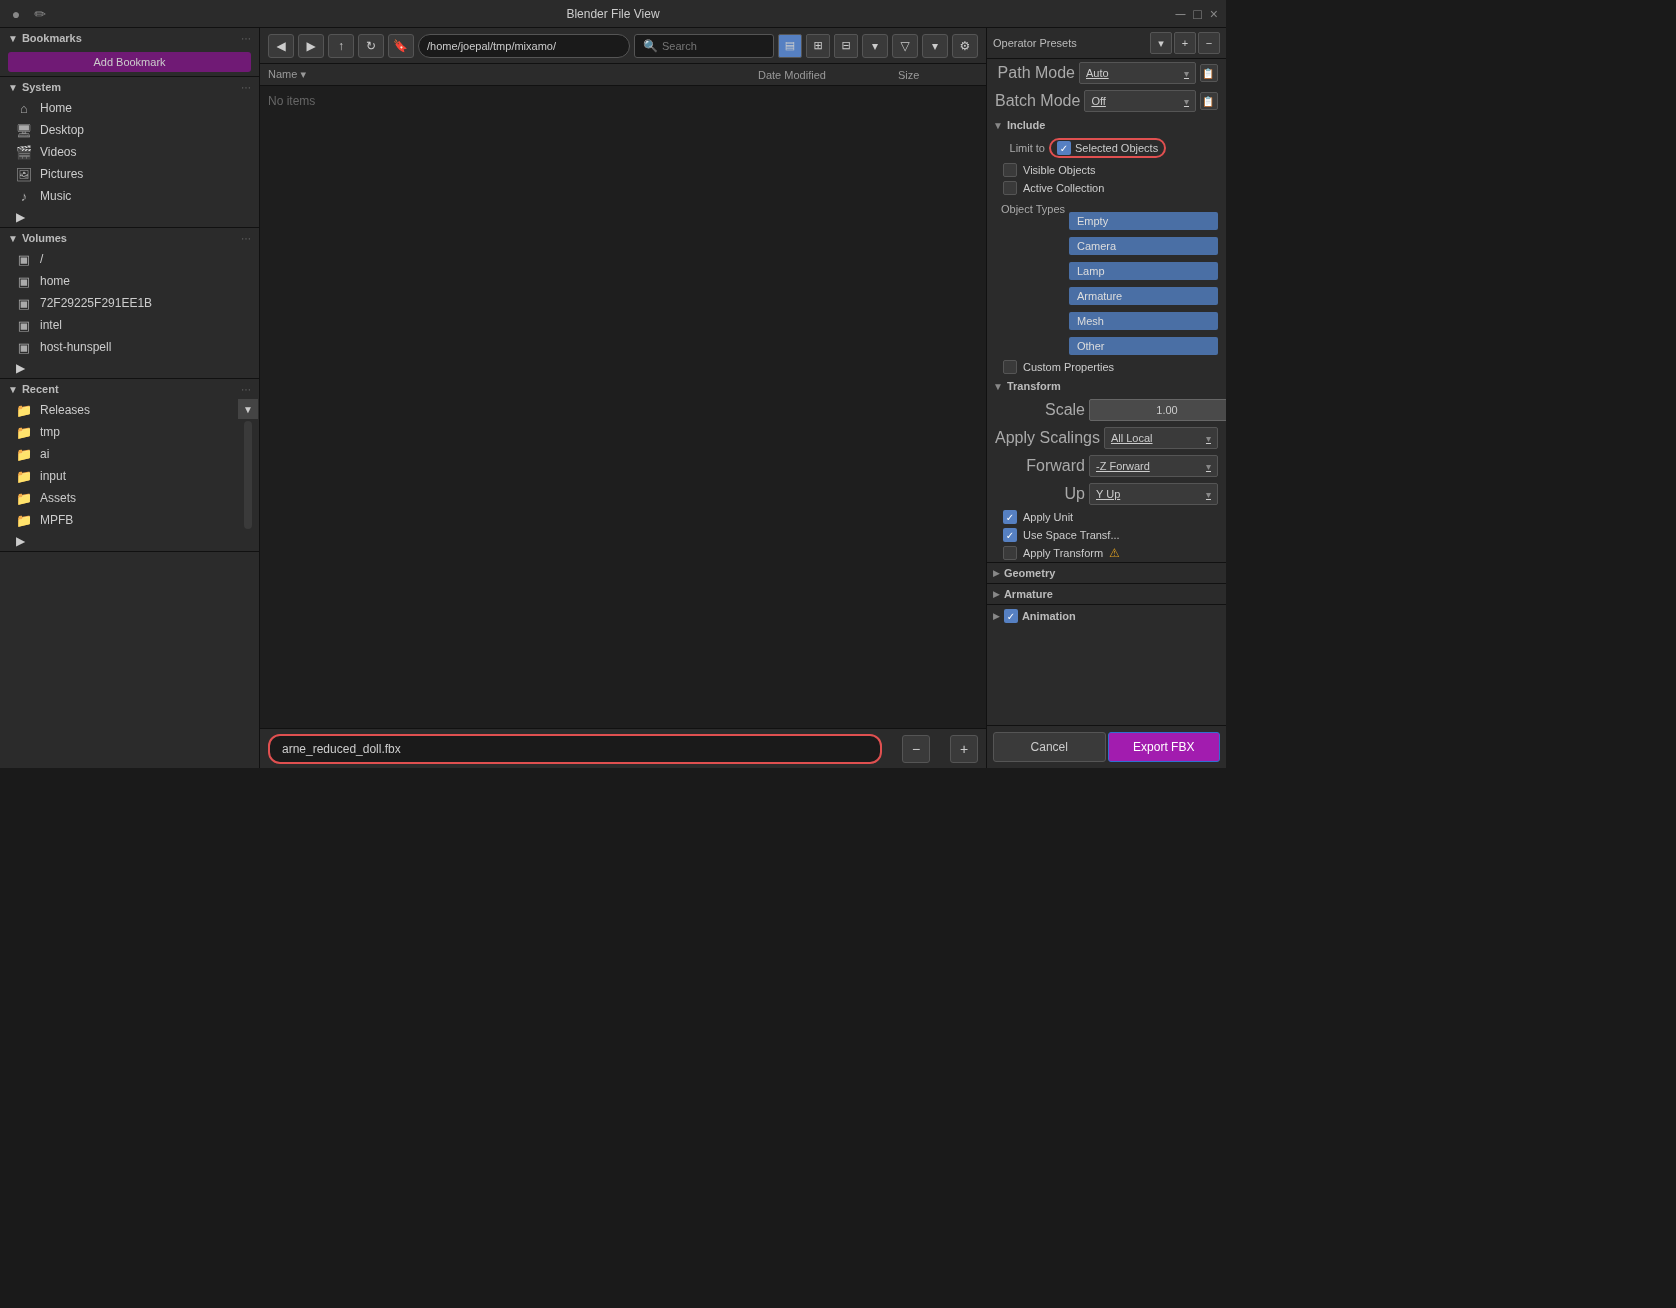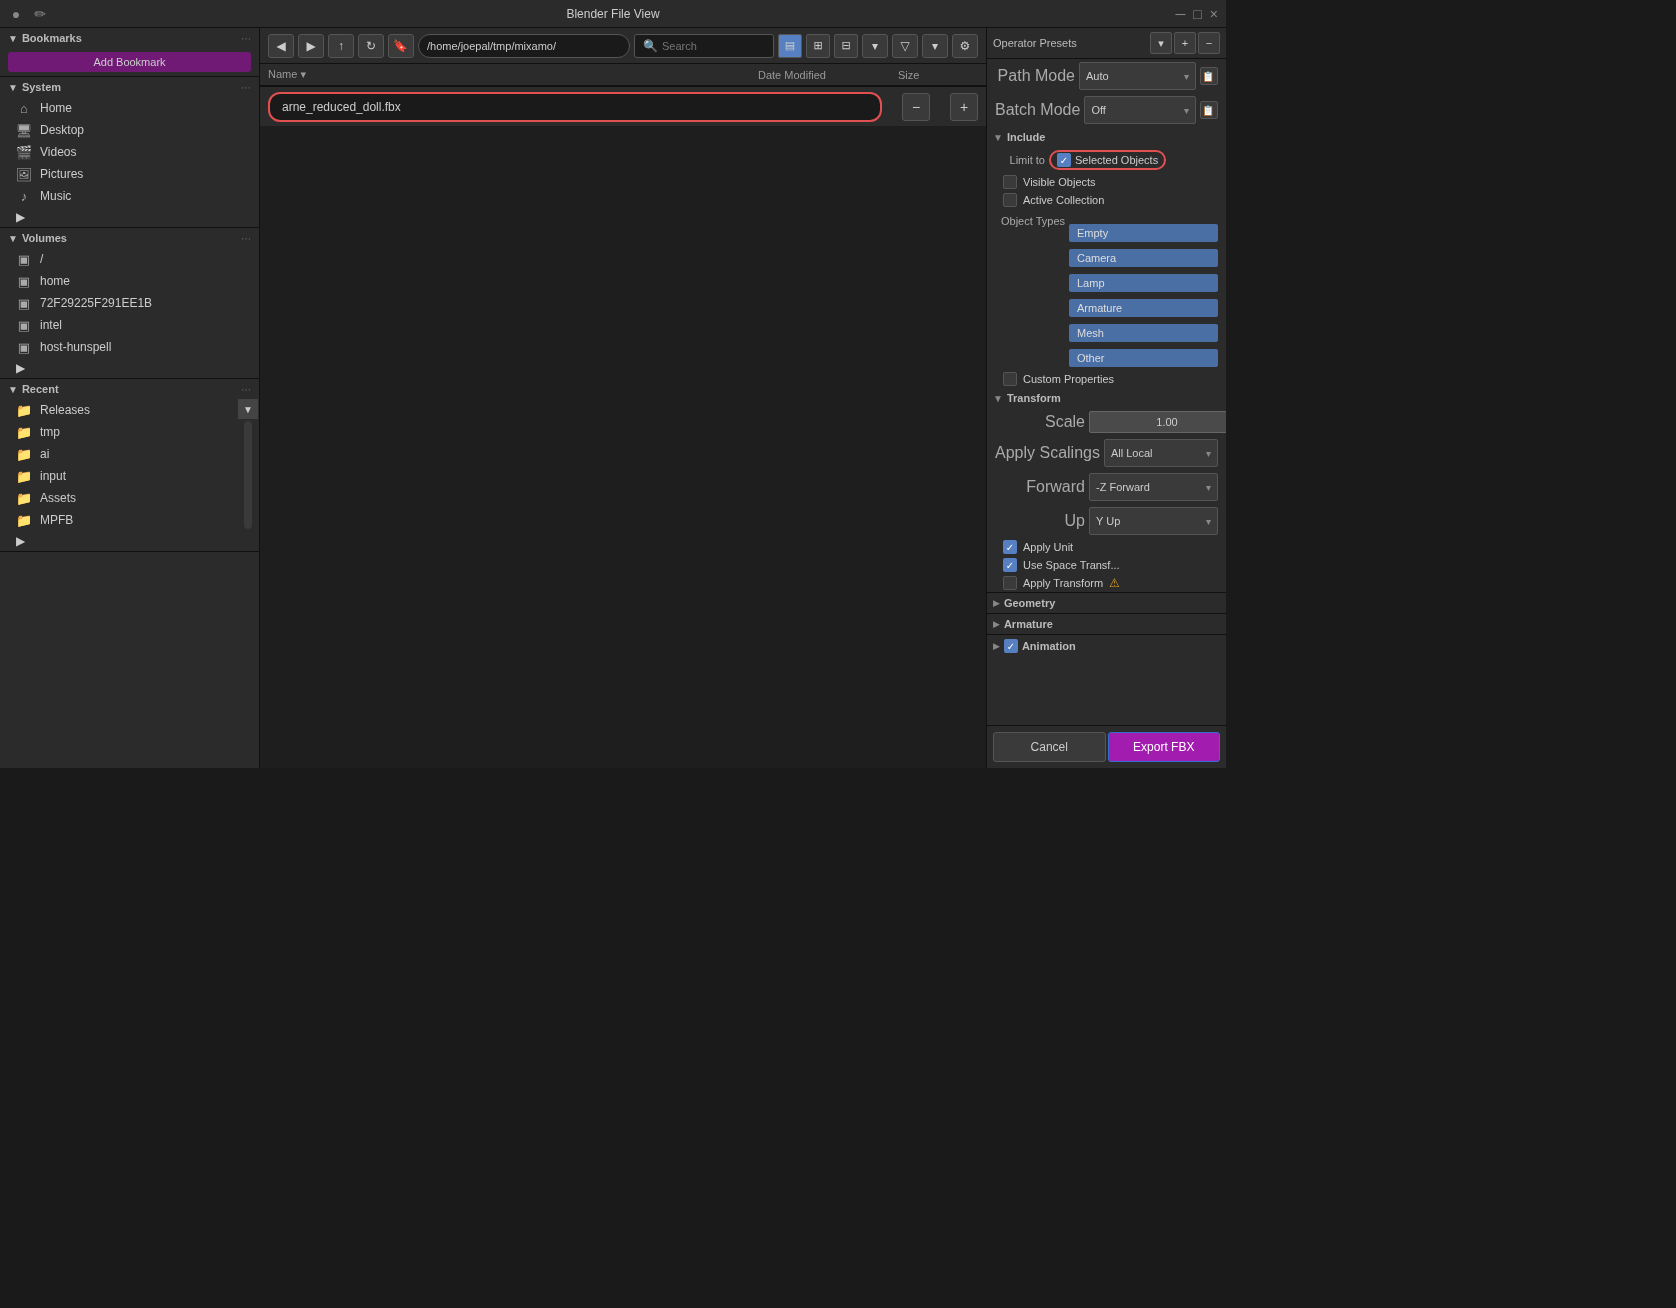--- a/index.html
+++ b/index.html
@@ -308,26 +308,27 @@
       font-size: 16px;
       text-align: right;
       white-space: nowrap;
     }
     .form-control {
       flex: 1;
       background: #3a3a3a;
       border: 1px solid #555;
       color: #ccc;
       padding: 2px 6px;
-      height: 28px;
+      height: 22px;
       border-radius: 2px;
       font-size: 11px;
       display: flex;
       align-items: center;
       justify-content: space-between;
+      text-decoration: underline;
     }
 
     .section-header {
       display: flex;
       align-items: center;
       padding: 4px 6px;
       cursor: pointer;
       background: #2b2b2b;
     }
     .section-header-label {
@@ -639,20 +640,23 @@
 
     <div class="col-headers">
       <div class="col-name">
         <span>Name</span>
         <span> ▾</span>
       </div>
       <div class="col-date">Date Modified</div>
       <div class="col-size">Size</div>
     </div>
 
+    <div class="file-area">
+      <span>No items</span>
+    </div>
 
     <div class="bottom-bar">
       <input class="filename-input" type="text" value="arne_reduced_doll.fbx" style="">
       <div class="bottom-btn">−</div>
       <div class="bottom-btn">+</div>
     </div>
 
   </div>
 
   <div class="right-panel">

